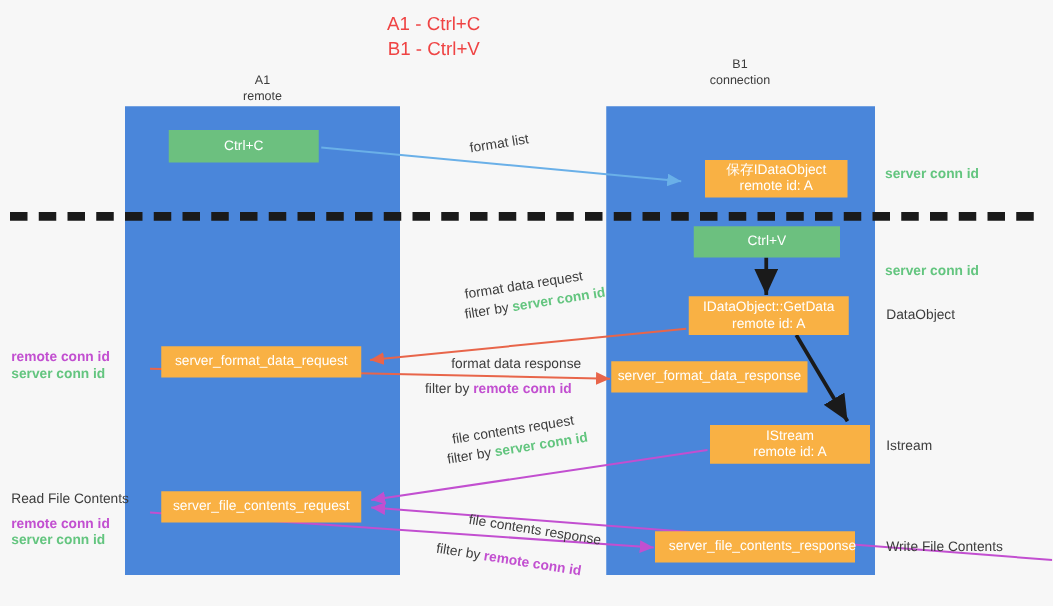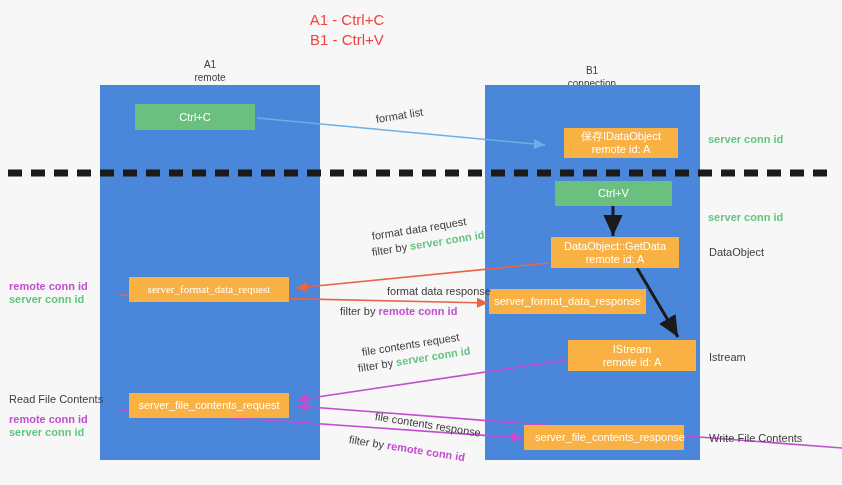--- a/index.html
+++ b/index.html
@@ -96,21 +96,21 @@
 
 <div id="canvas">
 
   <div class="abs" id="title">A1 - Ctrl+C
 B1 - Ctrl+V</div>
 
   <div class="abs col-header" style="left:110px; top:58px;">
     <span class="main">A1</span>
     <span class="sub">remote</span>
   </div>
-  <div class="abs col-header" style="left:492px; top:64px;">
+  <div class="abs col-header" style="left:492px; top:45px;">
     <span class="main">B1</span>
     <span class="sub">connection</span>
   </div>
 
   <div class="abs lane" id="lane-a1"></div>
   <div class="abs lane" id="lane-b1"></div>
 
   <svg class="abs" id="wires" viewBox="0 0 842 485">
     <defs>
       <marker id="ah-blue" markerWidth="9" markerHeight="9" refX="7" refY="3.2" orient="auto">
@@ -154,30 +154,30 @@
   <div class="abs node orange" style="left:564px; top:128px; width:114px; height:30px;">
     <span>保存IDataObject</span>
     <span>remote id: A</span>
   </div>
 
   <div class="abs node green" style="left:555px; top:181px; width:117px; height:25px;">
     <span>Ctrl+V</span>
   </div>
 
   <div class="abs node orange" style="left:551px; top:237px; width:128px; height:31px;">
-    <span>DataObject::GetData</span>
+    <span>IDataObject::GetData</span>
     <span>remote id: A</span>
   </div>
 
   <div class="abs node orange" style="left:568px; top:340px; width:128px; height:31px;">
     <span>IStream</span>
     <span>remote id: A</span>
   </div>
 
-  <div class="abs node orange" style="left:129px; top:277px; width:160px; height:25px;font-family:Liberation Serif, serif;">
+  <div class="abs node orange" style="left:129px; top:277px; width:160px; height:25px;">
     <span>server_format_data_request</span>
   </div>
 
   <div class="abs node orange" style="left:489px; top:289px; width:157px; height:25px;">
     <span>server_format_data_response</span>
   </div>
 
   <div class="abs node orange" style="left:129px; top:393px; width:160px; height:25px;">
     <span>server_file_contents_request</span>
   </div>
@@ -186,21 +186,21 @@
     <span>server_file_contents_response</span>
   </div>
 
   <div class="abs edge-label rot-up" style="left:376px; top:112px;">format list</div>
 
   <div class="abs edge-label rot-up" style="left:372px; top:229px;">format data request</div>
   <div class="abs edge-label rot-up" style="left:372px; top:245px;">
     <span>filter by </span><span class="conn-server">server conn id</span>
   </div>
 
-  <div class="abs edge-label" style="left:361px; top:284px;margin-left:26px;">format data response</div>
+  <div class="abs edge-label" style="left:361px; top:284px;">format data response</div>
   <div class="abs edge-label" style="left:340px; top:304px;">
     <span>filter by </span><span class="conn-remote">remote conn id</span>
   </div>
 
   <div class="abs edge-label rot-up" style="left:362px; top:345px;">file contents request</div>
   <div class="abs edge-label rot-up" style="left:358px; top:361px;">
     <span>filter by </span><span class="conn-server">server conn id</span>
   </div>
 
   <div class="abs edge-label rot-down" style="left:375px; top:409px;">file contents response</div>

